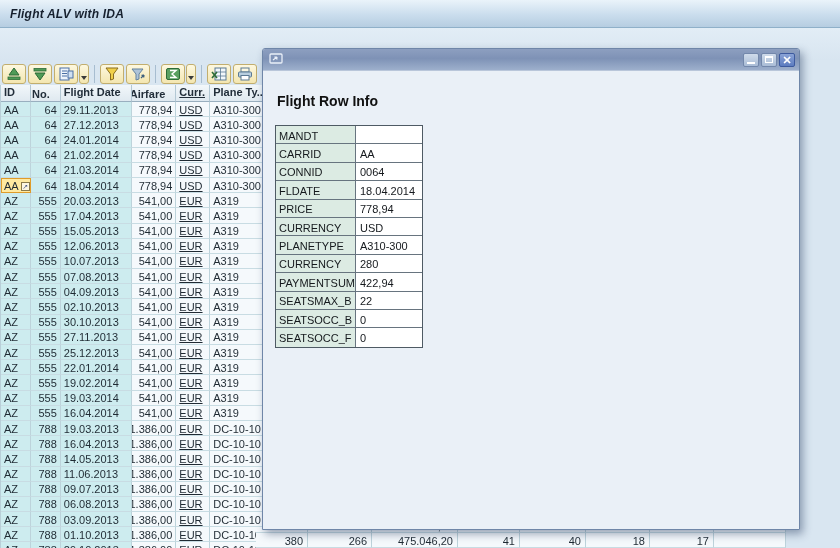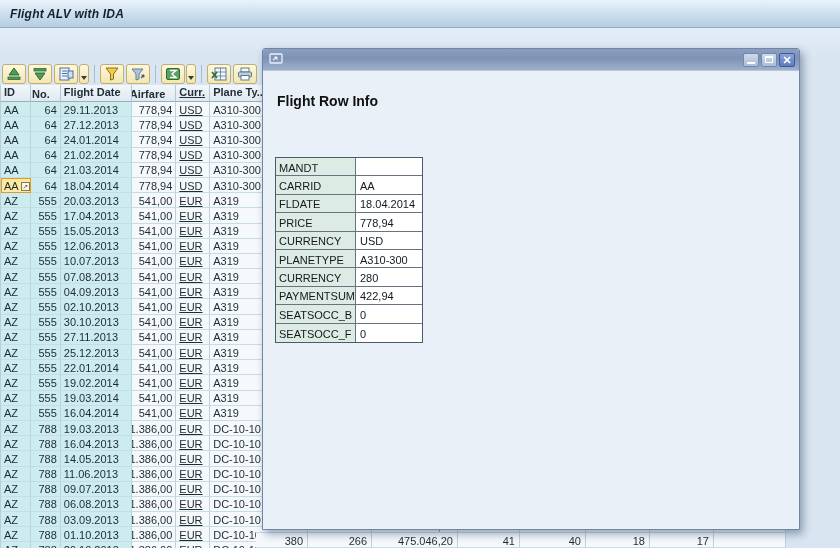--- a/index.html
+++ b/index.html
@@ -118,21 +118,21 @@
     background:linear-gradient(#8aa3d6, #5c7cc0);
   }
   .glyph-min { width:8px; height:2px; background:#fff; margin-top:7px; }
   .glyph-max { width:8px; height:7px; border:1px solid #fff; border-top:2px solid #fff; }
   .glyph-close { color:#fff; font-size:11px; font-weight:bold; line-height:10px; }
   .popup-body {
     flex:1; background:#eaf0f7; padding:10px 12px; position:relative;
     border-top:1px solid #b9c6da;
   }
   .popup-heading { font-size:14px; font-weight:bold; color:#111; margin:12px 0 16px 2px; }
-  .field-table { border:1px solid #4e5a64; display:inline-block; background:#737373;margin-top:32px; }
+  .field-table { border:1px solid #4e5a64; display:inline-block; background:#737373; }
   .field-row { display:flex; }
   .field-label {
     width:80px; height:18.4px; background:#dcebe3; color:#15191d;
     font-size:11px; padding:2px 3px 0 3px; border:1px solid #67747f;
     border-width:0 1px 1px 0; display:flex; align-items:center; white-space:nowrap;
   }
   .field-row:last-child .field-label { border-bottom-width:0; }
   .field-value {
     width:66px; height:18.4px; background:#ffffff; color:#15191d;
     font-size:11px; padding:2px 3px 0 4px; border-bottom:1px solid #67747f;
@@ -890,37 +890,43 @@
   </div>
   <div class="popup-body">
     <div class="popup-heading">Flight Row Info</div>
     <div class="field-table"><div class="field-row">
           <div class="field-label">MANDT</div>
           <div class="field-value"></div>
         </div><div class="field-row">
           <div class="field-label">CARRID</div>
           <div class="field-value">AA</div>
         </div><div class="field-row">
+          <div class="field-label">CONNID</div>
+          <div class="field-value">0064</div>
+        </div><div class="field-row">
           <div class="field-label">FLDATE</div>
           <div class="field-value">18.04.2014</div>
         </div><div class="field-row">
           <div class="field-label">PRICE</div>
           <div class="field-value">778,94</div>
         </div><div class="field-row">
           <div class="field-label">CURRENCY</div>
           <div class="field-value">USD</div>
         </div><div class="field-row">
           <div class="field-label">PLANETYPE</div>
           <div class="field-value">A310-300</div>
         </div><div class="field-row">
           <div class="field-label">CURRENCY</div>
           <div class="field-value">280</div>
         </div><div class="field-row">
           <div class="field-label">PAYMENTSUM</div>
           <div class="field-value">422,94</div>
+        </div><div class="field-row">
+          <div class="field-label">SEATSMAX_B</div>
+          <div class="field-value">22</div>
         </div><div class="field-row">
           <div class="field-label">SEATSOCC_B</div>
           <div class="field-value">0</div>
         </div><div class="field-row">
           <div class="field-label">SEATSOCC_F</div>
           <div class="field-value">0</div>
         </div></div>
   </div>
 </div>
 

